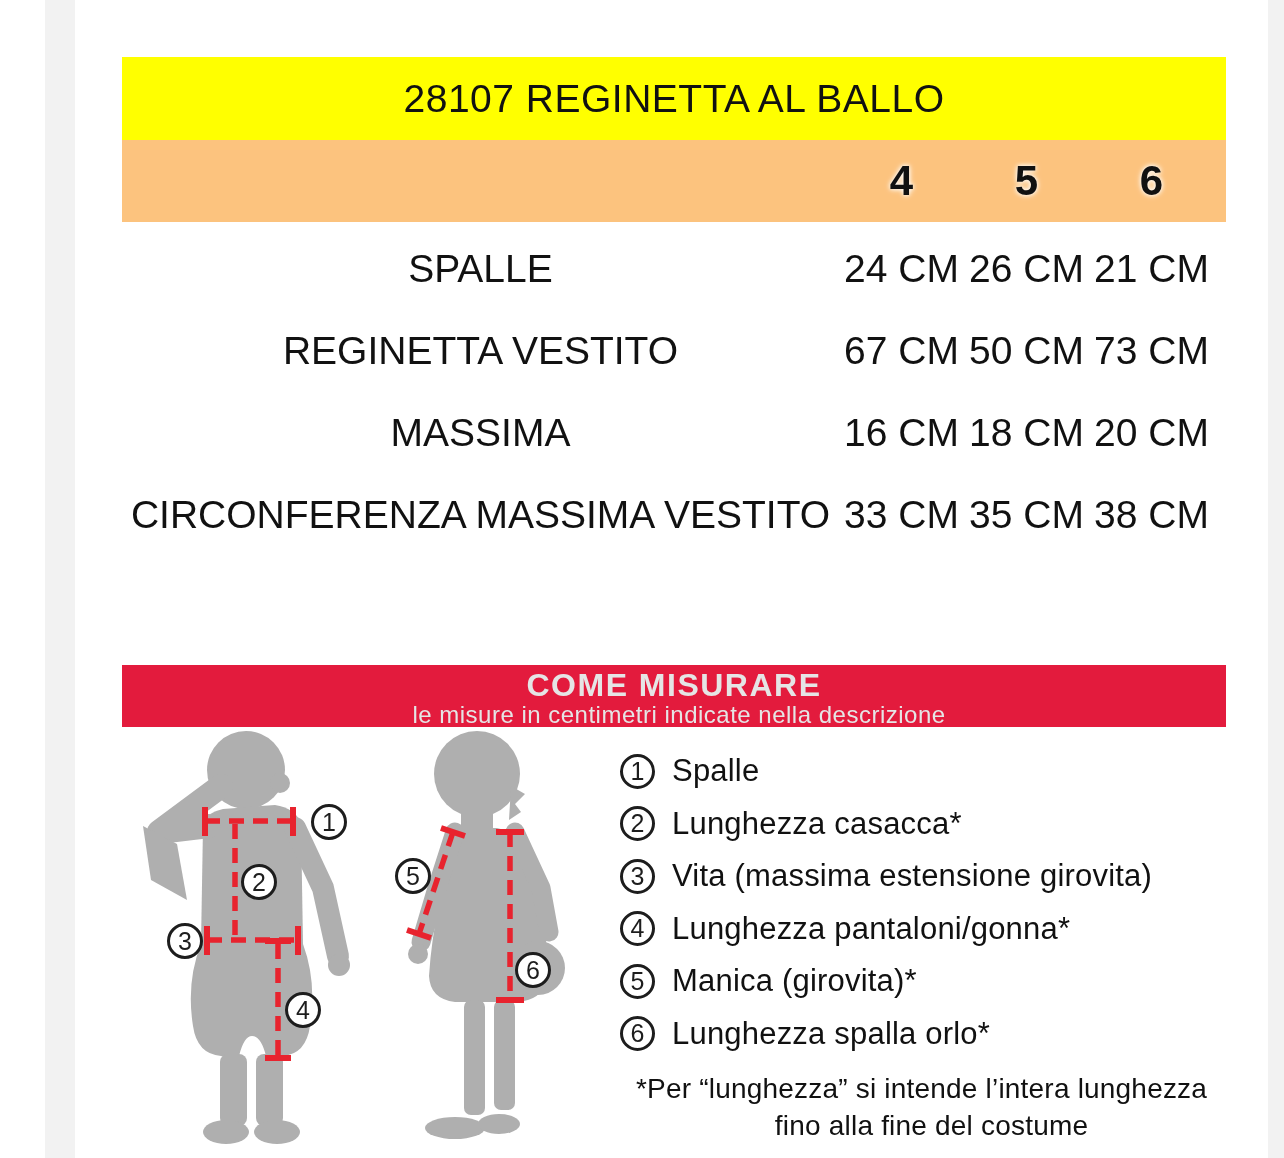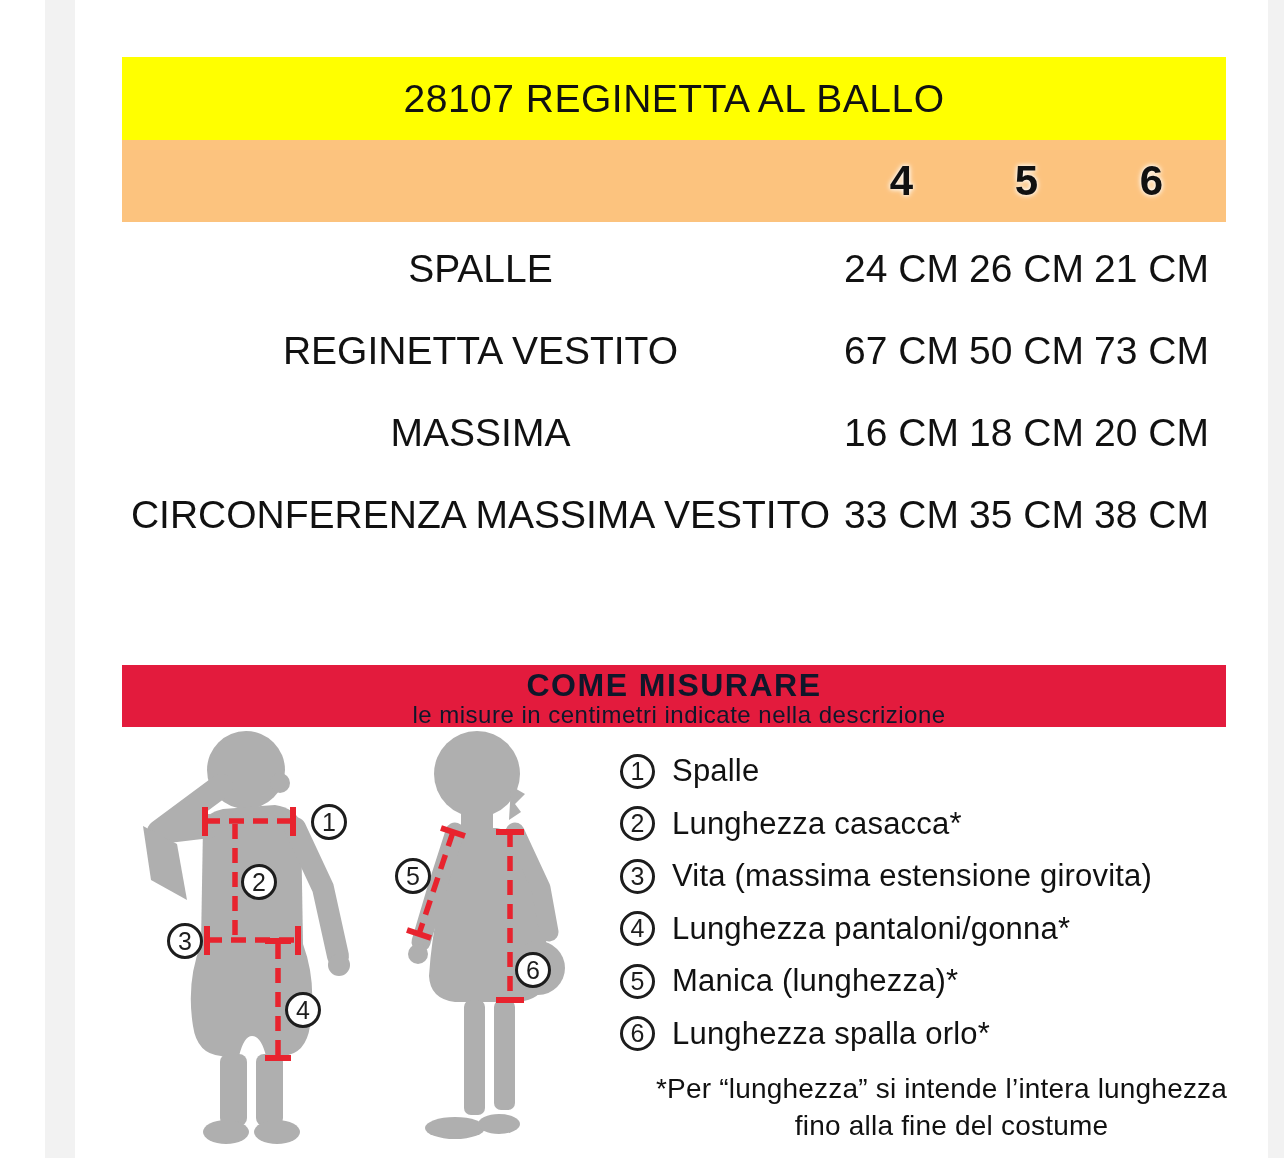--- a/index.html
+++ b/index.html
@@ -37,21 +37,21 @@
   .size-head{font-weight:bold;font-size:42px;
     text-shadow:0 0 4px rgba(255,255,255,.95),0 0 6px rgba(255,255,255,.8);}
 
   
   .rows{position:absolute;left:92px;top:222px;width:1104px;padding-top:6px;}
   .m-row{display:flex;align-items:center;height:82px;font-size:39px;}
   .m-label{flex:1;text-align:center;white-space:nowrap;}
 
   
   .red-banner{position:absolute;left:92px;top:665px;width:1104px;height:62px;
-    background:var(--red-banner);color:#0f172a;text-align:center;padding-top:3px;}
+    background:var(--red-banner);color:#e5e5e5;text-align:center;padding-top:3px;}
   .rb-title{font-size:32px;font-weight:bold;letter-spacing:1.5px;line-height:34px;}
   .rb-sub{font-size:24px;line-height:25px;letter-spacing:.5px;padding-left:10px;}
 
   
   .figures{position:absolute;left:95px;top:728px;width:470px;height:432px;}
   .sil{fill:var(--sil);}
   .sil-stroke{stroke:var(--sil);fill:none;stroke-linecap:round;stroke-linejoin:round;}
   .dash{stroke:var(--red-line);stroke-width:5.5;fill:none;stroke-dasharray:15 9;}
   .tick{stroke:var(--red-line);stroke-width:6;fill:none;stroke-linecap:butt;}
   .marker circle{fill:#ffffff;stroke:#1d1d1d;stroke-width:3;}
@@ -60,21 +60,21 @@
 
   
   .legend{position:absolute;left:590px;top:745px;}
   .legend-item{display:flex;align-items:center;height:52.5px;}
   .num-circle{flex:0 0 35px;width:35px;height:35px;border:3px solid #1d1d1d;border-radius:50%;
     display:flex;align-items:center;justify-content:center;
     font-size:25px;line-height:1;color:#1d1d1d;}
   .legend-label{font-size:31px;margin-left:17px;white-space:nowrap;letter-spacing:.2px;}
 
   
-  .footnote{position:absolute;left:626px;top:1070px;font-size:28px;line-height:37px;
+  .footnote{position:absolute;left:606px;top:1070px;font-size:28px;line-height:37px;
     letter-spacing:.2px;}
   .fn-line2{margin-left:20px;text-align:center;}
 </style>
 </head>
 <body>
 
 <div class="screen">
 
   <div class="gutter gutter-left"></div>
   <div class="gutter gutter-right"></div>
@@ -212,21 +212,21 @@
     <div class="legend-item">
       <div class="num-circle">3</div>
       <div class="legend-label">Vita (massima estensione girovita)</div>
     </div>
     <div class="legend-item">
       <div class="num-circle">4</div>
       <div class="legend-label">Lunghezza pantaloni/gonna*</div>
     </div>
     <div class="legend-item">
       <div class="num-circle">5</div>
-      <div class="legend-label">Manica (lunghezza)*</div>
+      <div class="legend-label">Manica (girovita)*</div>
     </div>
     <div class="legend-item">
       <div class="num-circle">6</div>
       <div class="legend-label">Lunghezza spalla orlo*</div>
     </div>
   </div>
 
   <div class="footnote">
     <div>*Per “lunghezza” si intende l’intera lunghezza</div>
     <div class="fn-line2">fino alla fine del costume</div>

